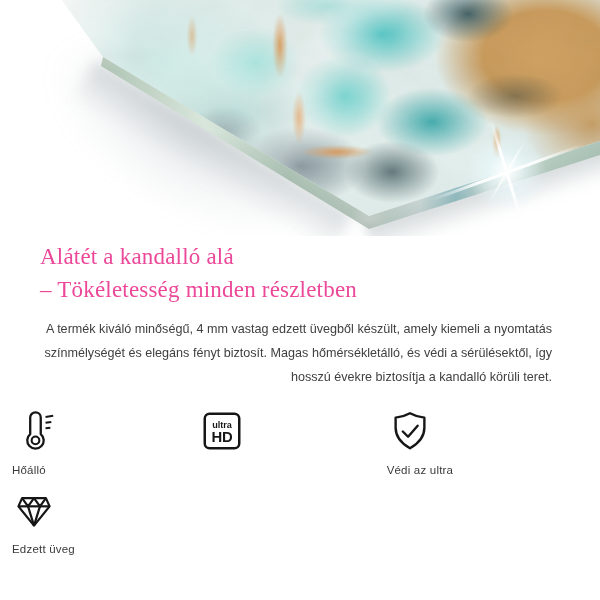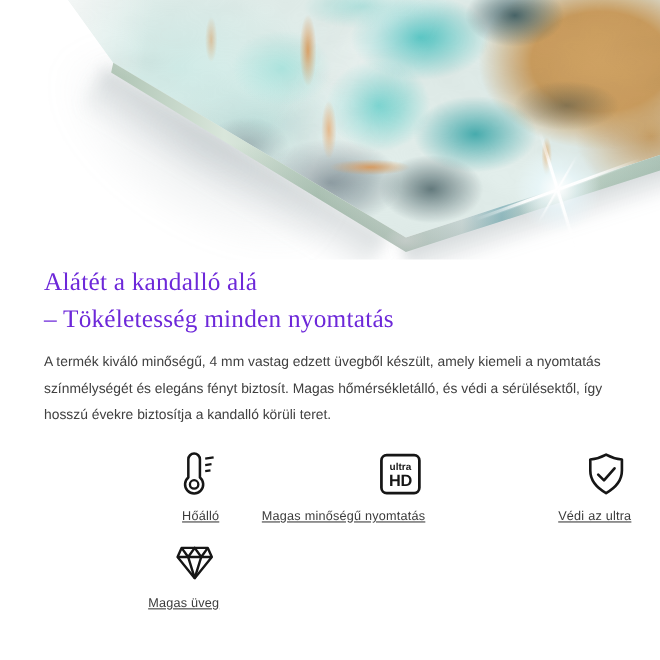--- a/index.html
+++ b/index.html
@@ -59,28 +59,28 @@
   .sparkle .glow{position:absolute;left:-40px;top:-40px;width:80px;height:80px;border-radius:50%;
     background:radial-gradient(circle, rgba(255,255,255,.98) 0%, rgba(235,250,255,.6) 32%, rgba(205,240,252,0) 70%);}
   .sparkle .ray{position:absolute;border-radius:2px;filter:blur(.4px);
     background:linear-gradient(90deg, rgba(255,255,255,0), rgba(255,255,255,.92) 30%, #fff 50%, rgba(255,255,255,.92) 70%, rgba(255,255,255,0));}
   .ray-a{width:160px;height:3px;left:-80px;top:-1.5px;transform:rotate(-20deg);}
   .ray-b{width:110px;height:2.5px;left:-55px;top:-1.25px;transform:rotate(73deg);}
   .ray-c{width:70px;height:2px;left:-35px;top:-1px;transform:rotate(-60deg);opacity:.8;}
 
   
   h1{margin:4px 0 0 40px;font-family:"Liberation Serif", serif;font-weight:400;
-    font-size:23px;line-height:33px;color:#6d28d9;letter-spacing:.2px;}
+    font-size:23px;line-height:33px;color:#ec4899;letter-spacing:.2px;}
   .description{margin:11px 40px 0 40px;max-width:512px;
-    font-size:12.6px;line-height:24px;color:#404040;}
+    font-size:12.6px;line-height:24px;color:#404040;text-align:right;}
 
   
   .features{display:grid;grid-template-columns:repeat(3,1fr);
     margin:18px 26px 0 12px;row-gap:10px;}
-  .feature{display:flex;flex-direction:column;align-items:flex-end;text-decoration:underline;}
+  .feature{display:flex;flex-direction:column;align-items:flex-start;}
   .icon-box{height:48px;display:flex;align-items:center;justify-content:center;color:#161616;}
   .feature .label{margin-top:9px;font-size:11.5px;color:#3a3a3a;letter-spacing:.2px;}
   .icon-box svg{display:block;}
   .hd-small{font:700 9.5px "Liberation Sans", sans-serif;}
   .hd-big{font:700 15.5px "Liberation Sans", sans-serif;letter-spacing:-.3px;}
 </style>
 </head>
 <body>
 
 <div class="page">
@@ -100,21 +100,21 @@
     <div class="panel-edge"></div>
     <div class="sparkle">
       <span class="glow"></span>
       <span class="ray ray-a"></span>
       <span class="ray ray-b"></span>
       <span class="ray ray-c"></span>
     </div>
   </div>
 
   <h1><span>Alátét a kandalló alá</span><br>
-  <span>– Tökéletesség minden nyomtatás</span></h1>
+  <span>– Tökéletesség minden részletben</span></h1>
 
   <p class="description">A termék kiváló minőségű, 4 mm vastag edzett üvegből készült, amely kiemeli a nyomtatás színmélységét és elegáns fényt biztosít. Magas hőmérsékletálló, és védi a sérülésektől, így hosszú évekre biztosítja a kandalló körüli teret.</p>
 
   <div class="features">
 
     <div class="feature">
       <div class="icon-box">
         <svg width="46" height="46" viewBox="0 0 48 48" fill="none" stroke="currentColor">
           <path d="M19 10 a5.5 5.5 0 0 1 11 0 v17.2 a8.6 8.6 0 1 1 -11 0 Z" stroke-width="2.4" stroke-linejoin="round"></path>
           <circle cx="24.5" cy="33.8" r="4" stroke-width="2.2"></circle>
@@ -127,21 +127,20 @@
     </div>
 
     <div class="feature">
       <div class="icon-box">
         <svg width="46" height="46" viewBox="0 0 48 48">
           <rect x="6" y="6" width="36" height="36" rx="5" fill="none" stroke="currentColor" stroke-width="2.6"></rect>
           <text x="24" y="20.5" text-anchor="middle" fill="currentColor" class="hd-small">ultra</text>
           <text x="24" y="35.5" text-anchor="middle" fill="currentColor" class="hd-big">HD</text>
         </svg>
       </div>
-      <div class="label">Magas minőségű nyomtatás</div>
     </div>
 
     <div class="feature">
       <div class="icon-box">
         <svg width="46" height="46" viewBox="0 0 48 48" fill="none" stroke="currentColor">
           <path d="M24 5.5 c-4.8 2.6 -10 4.2 -15 4.6 v10.5 c0 9.8 5.8 16.2 15 21.4 c9.2 -5.2 15 -11.6 15 -21.4 V10.1 c-5 -.4 -10.2 -2 -15 -4.6 Z" stroke-width="2.5" stroke-linejoin="round"></path>
           <path d="M16.5 24.5 l5.5 5.5 L32 18.5" stroke-width="2.5" stroke-linecap="round" stroke-linejoin="round"></path>
         </svg>
       </div>
       <div class="label">Védi az ultra</div>
@@ -149,19 +148,19 @@
 
     <div class="feature">
       <div class="icon-box">
         <svg width="44" height="44" viewBox="0 0 48 48" fill="none" stroke="currentColor" stroke-width="2.4" stroke-linejoin="round">
           <path d="M11 11 H37 L41 20 L24 41 L7 20 Z"></path>
           <path d="M7 20 H41"></path>
           <path d="M11 11 L17.5 20 L24 11 L30.5 20 L37 11"></path>
           <path d="M17.5 20 L24 41 M30.5 20 L24 41"></path>
         </svg>
       </div>
-      <div class="label">Magas üveg</div>
+      <div class="label">Edzett üveg</div>
     </div>
 
 
 
   </div>
 </div>
 
 </body></html>

